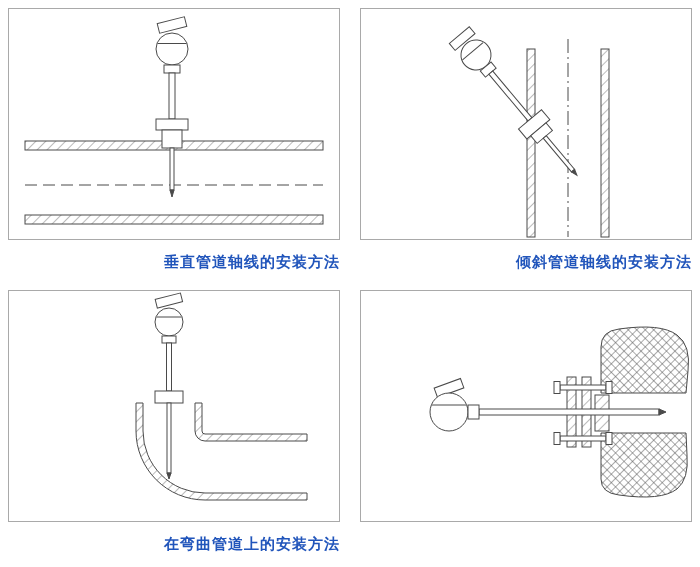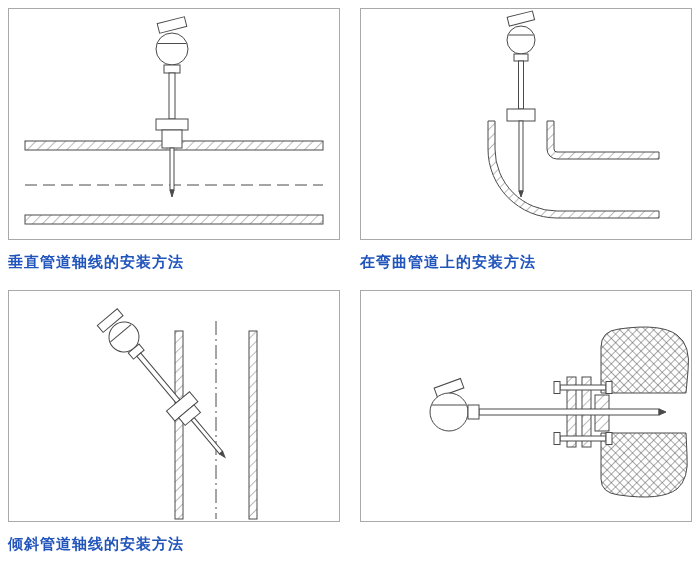--- a/index.html
+++ b/index.html
@@ -25,21 +25,21 @@
   .figure {
     width: 332px;
     height: 232px;
     box-sizing: border-box;
     border: 1px solid #a9a9a9;
     background: #ffffff;
     overflow: hidden;
   }
   .figure svg { display: block; }
   .caption {
-    text-align: left;
+    text-align: right;
     color: var(--caption-color, #2155bb);
     font-weight: bold;
     font-size: 15px;
     letter-spacing: 1px;
     padding: 13px 0 14px 0;
   }
 </style>
 </head>
 <body>
 
@@ -73,48 +73,20 @@
           </g>
         </svg>
       </div>
       <div class="caption">垂直管道轴线的安装方法</div>
     </div>
 
     <div class="panel">
       <div class="figure">
         <svg viewBox="0 0 330 230" width="330" height="230">
           <defs>
-            <pattern id="h2" width="7" height="7" patternUnits="userSpaceOnUse" patternTransform="rotate(45)">
-              <rect width="7" height="7" fill="#ffffff"></rect>
-              <line x1="0" y1="0" x2="0" y2="7" stroke="#777777" stroke-width="1"></line>
-            </pattern>
-          </defs>
-          <g stroke="#4a4a4a" stroke-width="1">
-            <path d="M127,112 L134,112 L134,140 A62,62 0 0 0 196,202 L298,202 L298,209 L196,209 A69,69 0 0 1 127,140 Z" fill="url(#h2)"></path>
-            <path d="M186,112 L193,112 L193,140 A3,3 0 0 0 196,143 L298,143 L298,150 L196,150 A10,10 0 0 1 186,140 Z" fill="url(#h2)"></path>
-          </g>
-          <g stroke="#4a4a4a" stroke-width="1" fill="#ffffff">
-            <rect x="147" y="5" width="26" height="9" transform="rotate(-14 160 10)"></rect>
-            <circle cx="160" cy="31" r="14"></circle>
-            <line x1="147.4" y1="26" x2="172.6" y2="26"></line>
-            <rect x="153" y="45" width="14" height="7"></rect>
-            <rect x="157.5" y="52" width="5" height="48"></rect>
-            <rect x="146" y="100" width="28" height="12"></rect>
-            <rect x="158" y="112" width="4" height="70"></rect>
-            <polygon points="158,182 162,182 160,188" fill="#4a4a4a"></polygon>
-          </g>
-        </svg>
-      </div>
-      <div class="caption">在弯曲管道上的安装方法</div>
-    </div>
-
-    <div class="panel">
-      <div class="figure">
-        <svg viewBox="0 0 330 230" width="330" height="230">
-          <defs>
             <pattern id="h3" width="7" height="7" patternUnits="userSpaceOnUse" patternTransform="rotate(45)">
               <rect width="7" height="7" fill="#ffffff"></rect>
               <line x1="0" y1="0" x2="0" y2="7" stroke="#777777" stroke-width="1"></line>
             </pattern>
           </defs>
           <g stroke="#4a4a4a" stroke-width="1" fill="none">
             <rect x="166" y="40" width="8" height="188" fill="url(#h3)"></rect>
             <rect x="240" y="40" width="8" height="188" fill="url(#h3)"></rect>
             <line x1="207" y1="30" x2="207" y2="228" stroke-dasharray="14 4 2 4"></line>
           </g>
@@ -125,20 +97,48 @@
             <rect x="108" y="61" width="14" height="8"></rect>
             <rect x="112.5" y="69" width="5" height="61"></rect>
             <rect x="100" y="130" width="30" height="13"></rect>
             <rect x="105" y="143" width="20" height="10"></rect>
             <rect x="113" y="153" width="4" height="44"></rect>
             <polygon points="113,197 117,197 115,203" fill="#4a4a4a"></polygon>
           </g>
         </svg>
       </div>
       <div class="caption">倾斜管道轴线的安装方法</div>
+    </div>
+
+    <div class="panel">
+      <div class="figure">
+        <svg viewBox="0 0 330 230" width="330" height="230">
+          <defs>
+            <pattern id="h2" width="7" height="7" patternUnits="userSpaceOnUse" patternTransform="rotate(45)">
+              <rect width="7" height="7" fill="#ffffff"></rect>
+              <line x1="0" y1="0" x2="0" y2="7" stroke="#777777" stroke-width="1"></line>
+            </pattern>
+          </defs>
+          <g stroke="#4a4a4a" stroke-width="1">
+            <path d="M127,112 L134,112 L134,140 A62,62 0 0 0 196,202 L298,202 L298,209 L196,209 A69,69 0 0 1 127,140 Z" fill="url(#h2)"></path>
+            <path d="M186,112 L193,112 L193,140 A3,3 0 0 0 196,143 L298,143 L298,150 L196,150 A10,10 0 0 1 186,140 Z" fill="url(#h2)"></path>
+          </g>
+          <g stroke="#4a4a4a" stroke-width="1" fill="#ffffff">
+            <rect x="147" y="5" width="26" height="9" transform="rotate(-14 160 10)"></rect>
+            <circle cx="160" cy="31" r="14"></circle>
+            <line x1="147.4" y1="26" x2="172.6" y2="26"></line>
+            <rect x="153" y="45" width="14" height="7"></rect>
+            <rect x="157.5" y="52" width="5" height="48"></rect>
+            <rect x="146" y="100" width="28" height="12"></rect>
+            <rect x="158" y="112" width="4" height="70"></rect>
+            <polygon points="158,182 162,182 160,188" fill="#4a4a4a"></polygon>
+          </g>
+        </svg>
+      </div>
+      <div class="caption">在弯曲管道上的安装方法</div>
     </div>
 
     <div class="panel">
       <div class="figure">
         <svg viewBox="0 0 330 230" width="330" height="230">
           <defs>
             <pattern id="h4" width="7" height="7" patternUnits="userSpaceOnUse" patternTransform="rotate(45)">
               <rect width="7" height="7" fill="#ffffff"></rect>
               <line x1="0" y1="0" x2="0" y2="7" stroke="#777777" stroke-width="1"></line>
             </pattern>

